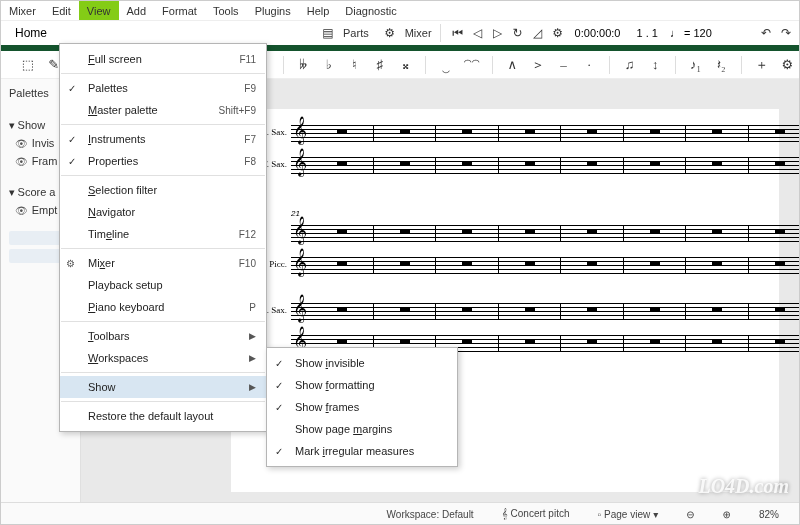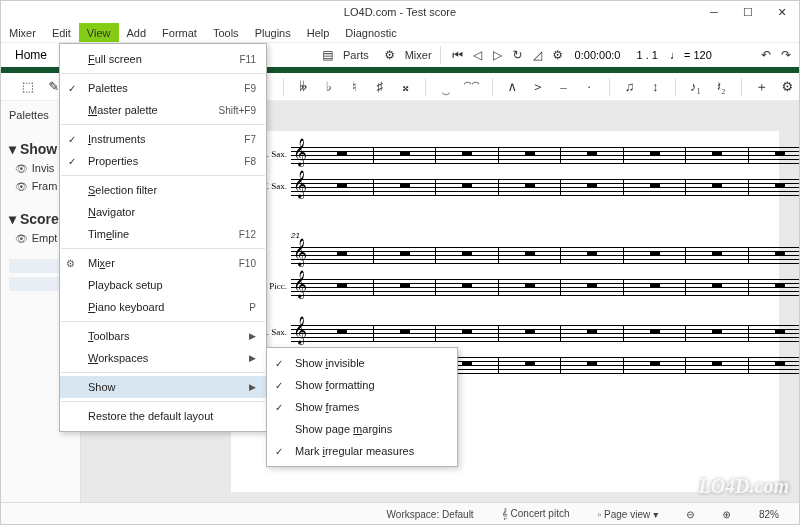--- a/index.html
+++ b/index.html
@@ -17,21 +17,21 @@
 .tb-spacer { width:250px; }
 .toolbar2 .grp { display:flex; align-items:center; gap:6px; font-size:11px; color:#333; }
 .toolbar2 .icon { width:18px; height:18px; display:flex; align-items:center; justify-content:center; font-size:12px; color:#333; }
 .toolbar3 { height:28px; display:flex; align-items:center; padding:0 4px; gap:10px; border-bottom:1px solid #eee; font-size:13px; color:#333; }
 .toolbar3 .sep { width:1px; height:18px; background:#ddd; margin:0 2px; }
 .toolbar3 .tspacer { width:230px; }
 .toolbar3 .tool { width:18px; text-align:center; cursor:pointer; font-family:"Segoe UI Symbol","Arial Unicode MS",serif; }
 .body-row { flex:1; display:flex; overflow:hidden; }
 .sidebar { width:80px; border-right:1px solid #e0e0e0; background:#fafafa; padding:4px 0; font-size:11px; color:#333; }
 .sidebar .tablabel { padding:4px 8px; font-weight:400; font-size:11px; }
-.sidebar .section { padding:6px 8px 2px; font-weight:700; font-size:14px; }
+.sidebar .section { padding:6px 8px 2px; font-weight:400; font-size:11px; }
 .sidebar .item { padding:3px 8px 3px 14px; display:flex; align-items:center; gap:4px; white-space:nowrap; overflow:hidden; }
 .sidebar .eye { font-size:10px; color:#555; }
 .sidebar .ph { height:14px; margin:4px 8px; background:#e8eef4; border-radius:2px; }
 .canvas { flex:1; background:#e9e9e9; position:relative; overflow:hidden; }
 .doc-tab { position:absolute; left:28px; top:0; height:20px; background:#fff; border:1px solid #d0d0d0; border-top:none; padding:0 18px 0 8px; font-size:10px; display:flex; align-items:center; color:#444; }
 .doc-tab .close { margin-left:8px; cursor:pointer; color:#777; }
 .score { position:absolute; left:150px; top:30px; right:20px; bottom:10px; background:#fff; }
 .staff-group { position:absolute; left:60px; }
 .staff { height:28px; position:relative; margin-bottom:4px; }
 .staff .lines { position:absolute; left:0; top:6px; width:520px; }
@@ -57,28 +57,20 @@
 .statusbar .sb-right { margin-left:auto; display:flex; align-items:flex-end; gap:28px; padding-right:20px; }
 .statusbar .sb-item { display:flex; align-items:center; gap:3px; }
 .watermark { position:absolute; right:10px; bottom:26px; font-size:20px; color:rgba(255,255,255,0.85); font-style:italic; font-weight:bold; text-shadow:0 0 4px rgba(0,0,0,0.4); pointer-events:none; z-index:200; font-family:Georgia,serif; }
 .und { text-decoration:underline; }
 </style>
 </head>
 <body>
 
 <div class="window">
 
-  <div class="titlebar">
-    <div class="center">LO4D.com - Test score</div>
-    <div class="win-controls">
-      <div>─</div>
-      <div>☐</div>
-      <div>✕</div>
-    </div>
-  </div>
 
   <div class="menubar" id="menubar">
       <div class="mi">Mixer</div>
       <div class="mi">Edit</div>
       <div class="mi active">View</div>
       <div class="mi">Add</div>
       <div class="mi">Format</div>
       <div class="mi">Tools</div>
       <div class="mi">Plugins</div>
       <div class="mi">Help</div>

